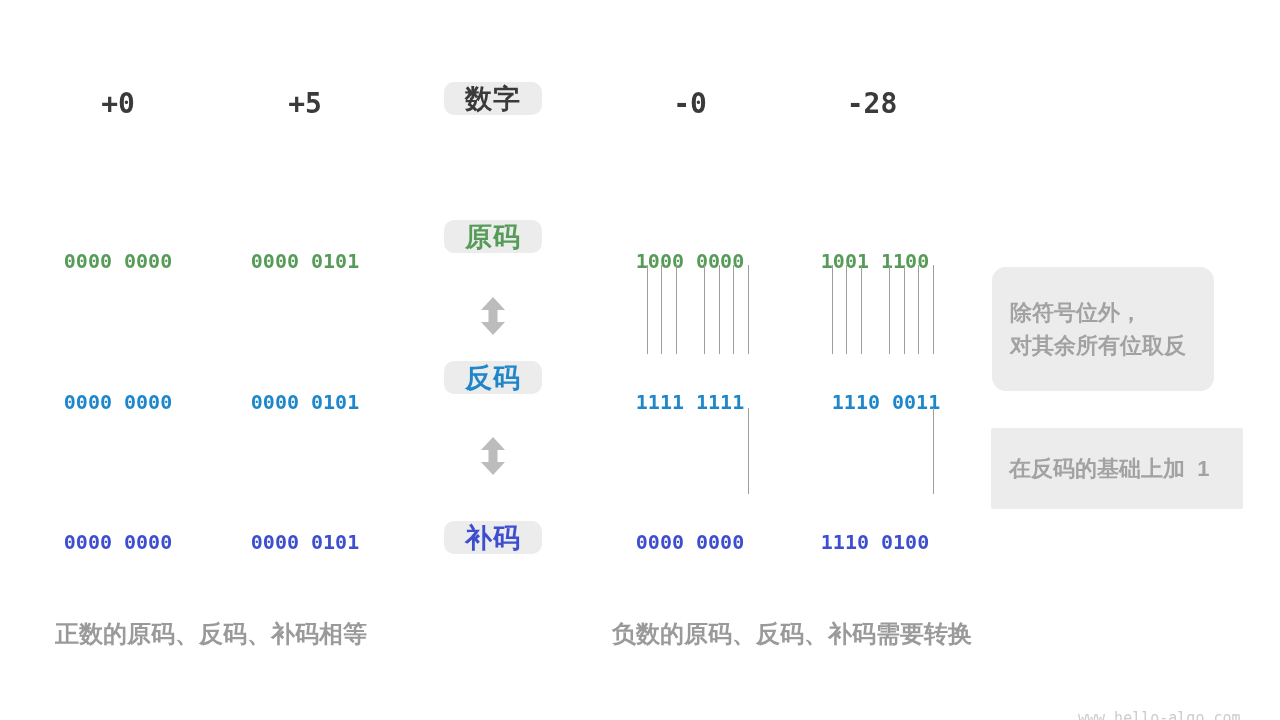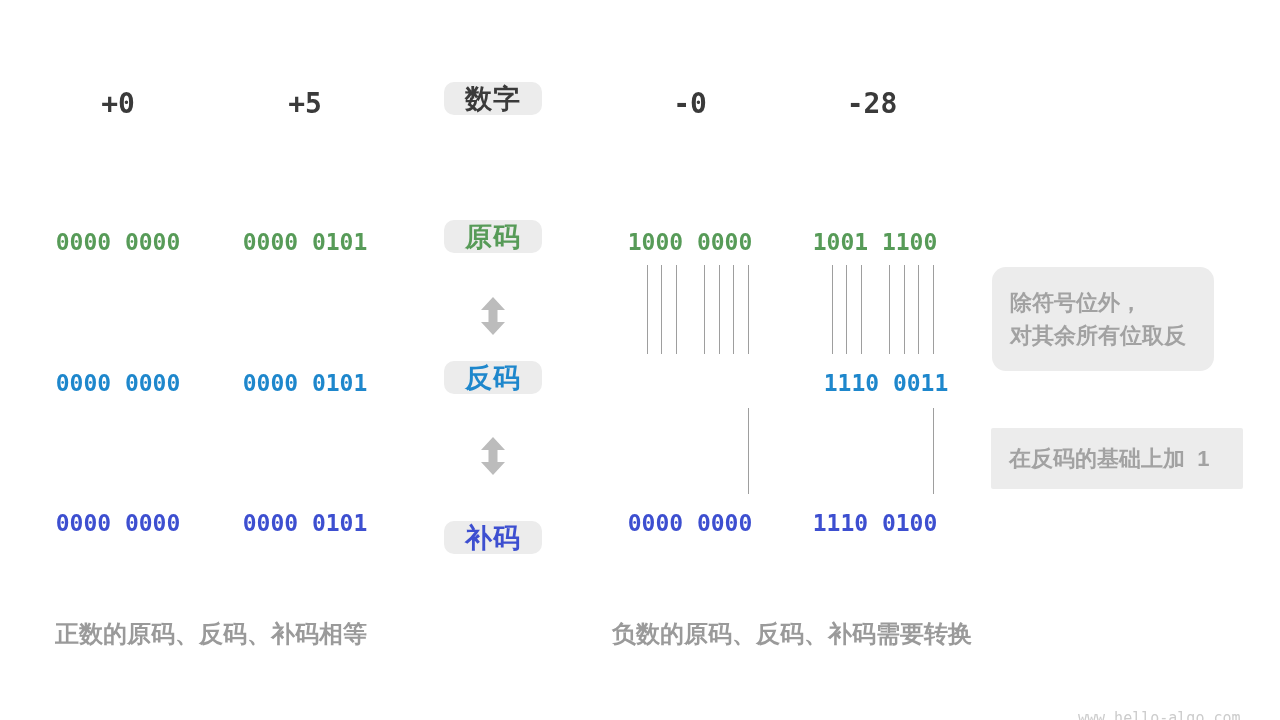--- a/index.html
+++ b/index.html
@@ -7,21 +7,21 @@
     position:relative; width:1280px; height:720px; background:#ffffff;
     overflow:hidden; font-family:"Liberation Sans", sans-serif;
   }
   
   .num {
     position:absolute; transform:translateX(-50%);
     font-family:"DejaVu Sans Mono", monospace; font-weight:bold;
     white-space:pre; text-align:center;
   }
   .hdr-num { font-size:28px; line-height:32px; color:var(--ink); }
-  .bits    { font-size:23px; line-height:30px; }
+  .bits    { font-size:20px; line-height:30px;margin-top:19px; }
   .row-sm  { color:var(--green); }
   .row-oc  { color:var(--blue); }
   .row-tc  { color:var(--indigo); }
   
   .tag-box {
     position:absolute; left:444px; width:98px; height:33px;
     background:var(--boxbg); border-radius:10px;
     display:flex; align-items:center; justify-content:center;
     font-weight:bold; font-size:27px; letter-spacing:1px;
   }
@@ -31,21 +31,21 @@
   .tag-indigo { color:var(--indigo);margin-top:20px; }
   
   .vline { position:absolute; width:1px; background:var(--line); }
   
   .arrow { position:absolute; }
   
   .note-box {
     position:absolute; background:var(--boxbg); border-radius:14px;
     color:var(--notetext); font-weight:bold; font-size:22px;
     display:flex; flex-direction:column; justify-content:center;
-    padding:8px 18px; white-space:pre;
+    padding:18px 18px; white-space:pre;
   }
   .note-box .line { line-height:33px; }
   
   .caption {
     position:absolute; font-weight:bold; font-size:24px; color:var(--caption);
     white-space:pre;
   }
   .watermark {
     position:absolute; font-family:"DejaVu Sans Mono", monospace;
     font-size:15px; color:var(--watermark); white-space:pre;margin-top:32px;
@@ -89,20 +89,21 @@
 
   <svg class="arrow" style="left:480px; top:297px" width="26" height="38" viewBox="0 0 26 38">
     <path d="M13 0 L25 13 H17.5 V25 H25 L13 38 L1 25 H8.5 V13 H1 Z" fill="#bcbcbc"></path>
   </svg>
 
   <div class="num bits row-oc" style="left:118px; top:368px">0000 0000</div>
   <div class="num bits row-oc" style="left:305px; top:368px">0000 0101</div>
   <div class="tag-box tag-blue" style="top:361px">
     <span>反码</span>
   </div>
+  <div class="num bits row-oc" style="left:690px; top:368px">1111 1111</div>
   <div class="num bits row-oc" style="left:886px; top:368px">1110 0011</div>
 
   <div class="vline" style="left:748px; top:408px; height:86px"></div>
   <div class="vline" style="left:933px; top:408px; height:86px"></div>
 
   <svg class="arrow" style="left:480px; top:437px" width="26" height="38" viewBox="0 0 26 38">
     <path d="M13 0 L25 13 H17.5 V25 H25 L13 38 L1 25 H8.5 V13 H1 Z" fill="#bcbcbc"></path>
   </svg>
 
   <div class="num bits row-tc" style="left:118px; top:508px">0000 0000</div>

